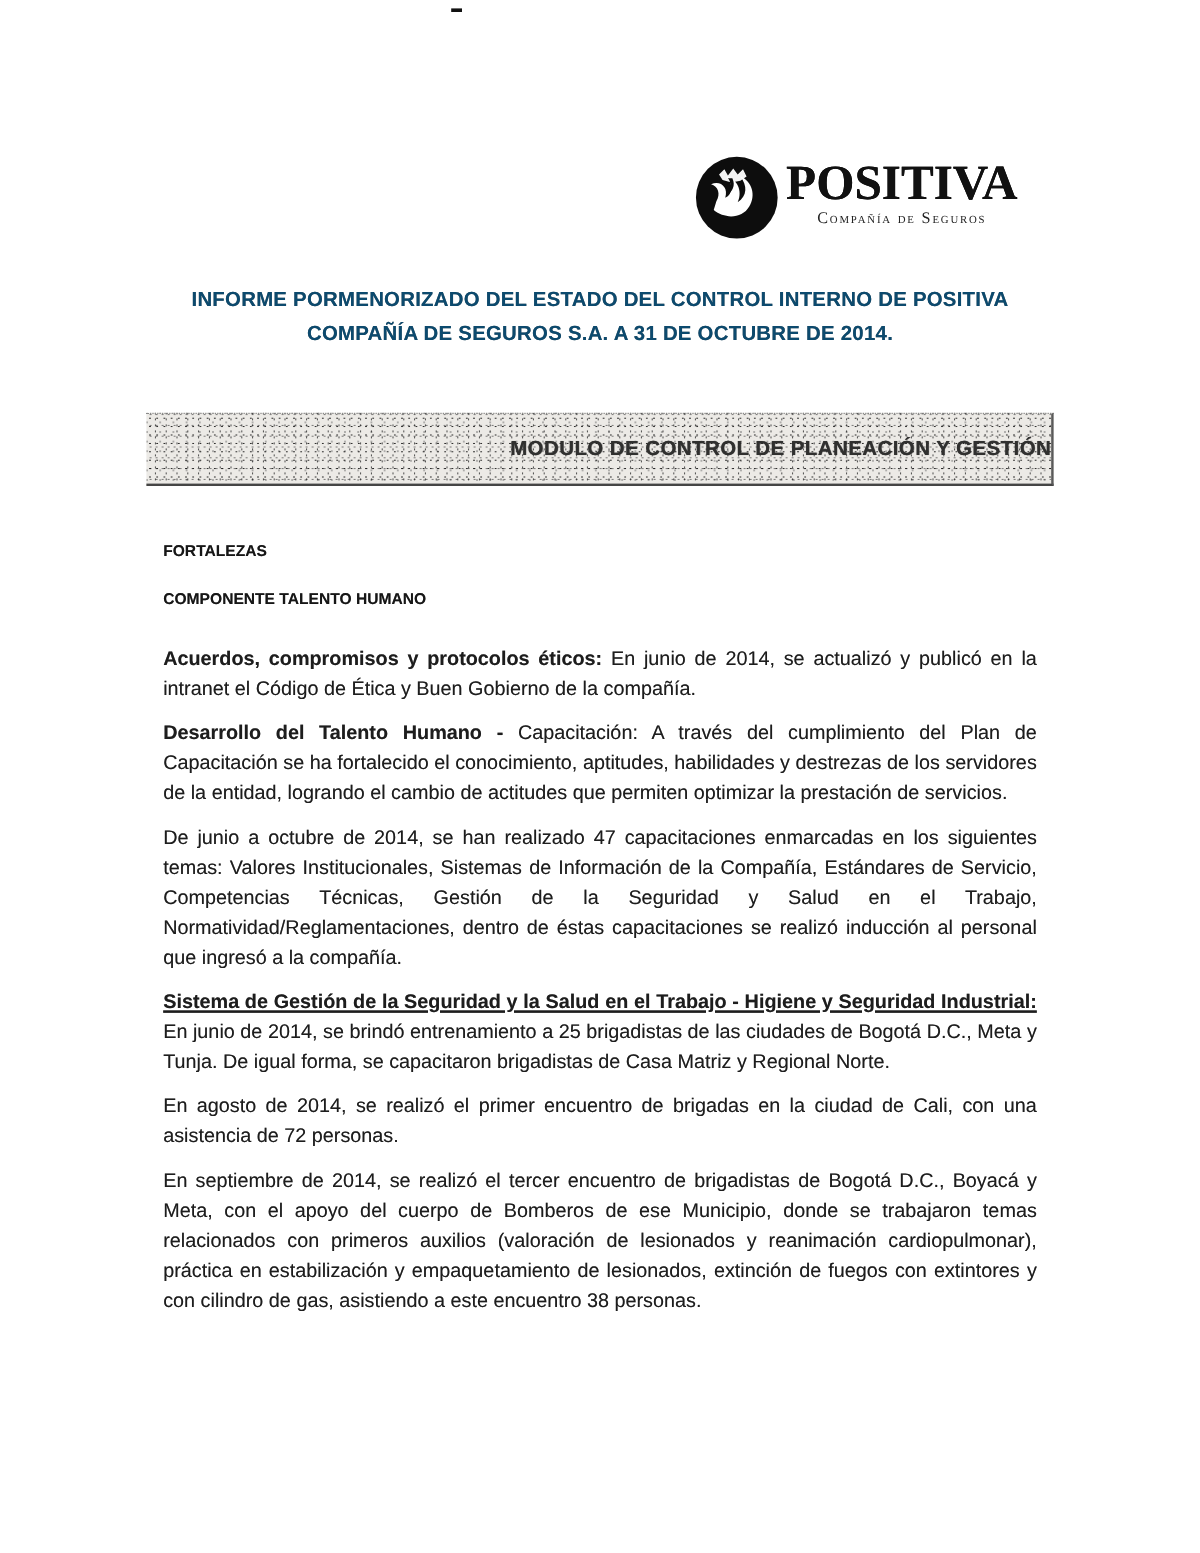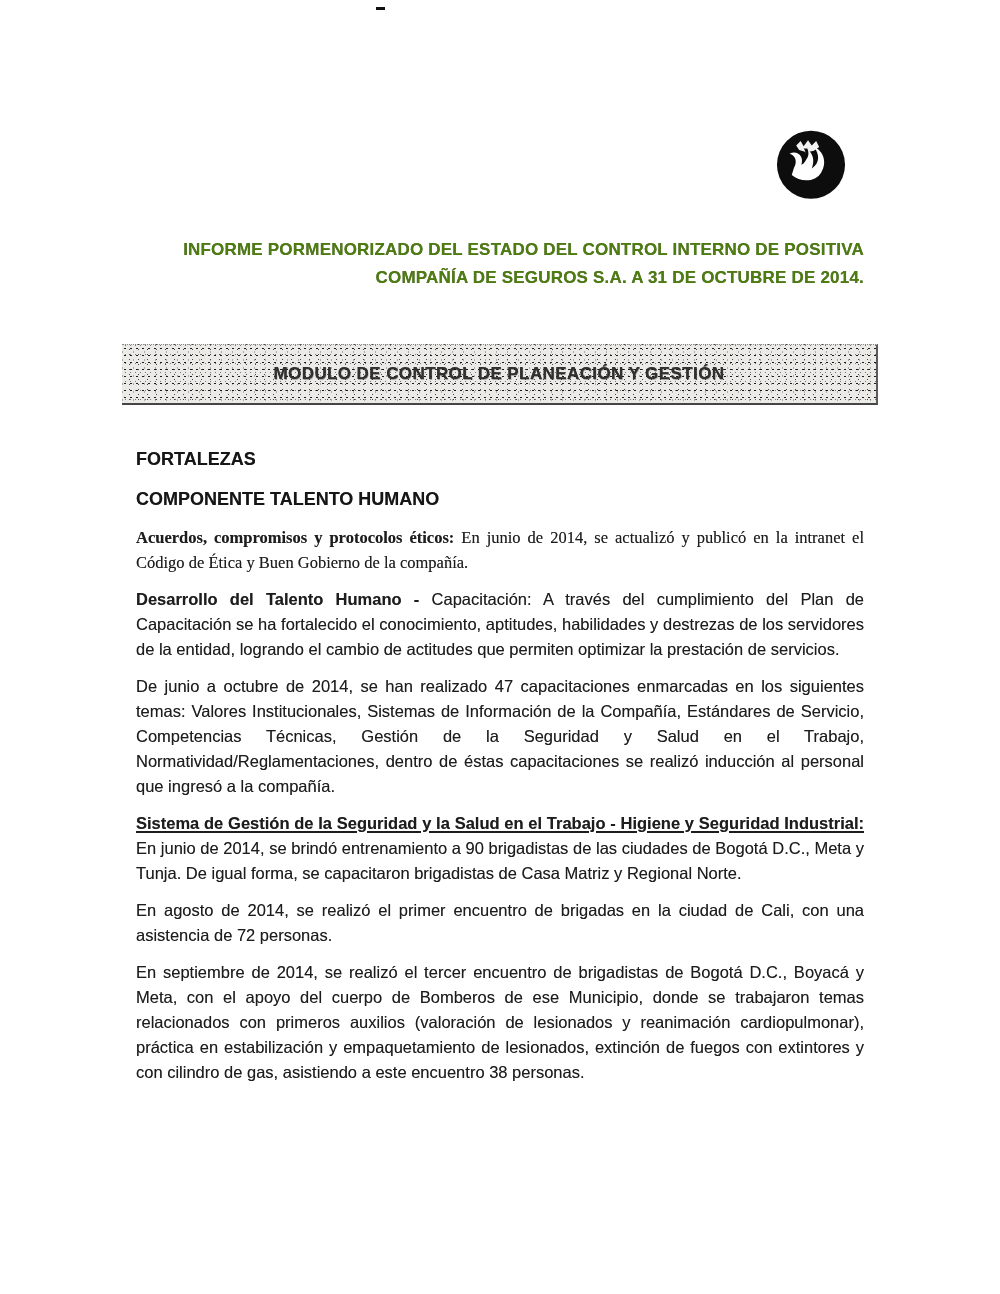--- a/index.html
+++ b/index.html
@@ -33,58 +33,58 @@
     text-shadow:0 0 .5px #000;
   }
   .logo-subtitle{
     display:block;font-size:13.5px;line-height:15px;
     font-variant:small-caps;letter-spacing:1.5px;white-space:nowrap;
     color:#222;
   }
   
   .content{padding:236px 136px 0 136px;}
   .doc-title{
-    text-align:right;font-weight:bold;font-size:17px;line-height:28px;
-    letter-spacing:.2px;color:#4d7c0f;
+    text-align:center;font-weight:bold;font-size:17px;line-height:28px;
+    letter-spacing:.2px;color:#0c4a6e;
     text-shadow:0 0 .4px rgba(0,0,0,.55);
   }
   .banner{
     margin:52px -14px 0 -14px;
     height:58px;
-    display:flex;align-items:center;justify-content:center;
+    display:flex;align-items:center;justify-content:flex-end;
     background-color:#eceae6;
     background-image:
       radial-gradient(circle, rgba(15,15,15,.95) .7px, transparent .85px),
       radial-gradient(circle, rgba(45,45,45,.85) .6px, transparent .75px),
       radial-gradient(circle, rgba(70,70,70,.7) .55px, transparent .7px),
       radial-gradient(circle, rgba(110,110,110,.5) .6px, transparent .8px);
     background-size:6px 7px, 9px 5px, 5px 9px, 11px 8px;
     background-position:0 0, 3px 2px, 1px 5px, 6px 3px;
     border-top:1px dotted #8a8a8a;
     border-bottom:2px solid #454545;
     border-right:2px solid #5a5a5a;
   }
   .banner-label{
     font-weight:bold;font-size:17px;color:#30302f;letter-spacing:.4px;
     text-shadow:.5px .5px 0 rgba(20,20,20,.35), 0 0 .6px rgba(0,0,0,.5);
   }
   .h-strong{
-    font-weight:bold;font-size:18px;line-height:20px;margin:0;
+    font-weight:bold;font-size:13px;line-height:20px;margin:0;
     color:#161616;text-shadow:0 0 .4px rgba(0,0,0,.5);
   }
   .h-fortalezas{margin-top:44px;}
   .h-componente{margin-top:20px;}
   .para{
     margin:12px 0 0 0;
     font-size:16.5px;line-height:25px;
     text-align:justify;
     color:#1d1d1d;
     text-shadow:0 0 .35px rgba(0,0,0,.45);
   }
-  .para.first{margin-top:16px;font-family:Liberation Serif, serif;}
+  .para.first{margin-top:28px;}
   .lead-bold{font-weight:bold;}
   .lead-underline{
     font-weight:bold;
     text-decoration:underline;
     text-decoration-thickness:1.5px;
     text-underline-offset:2px;
     margin-top:16px;
   }
 </style>
 </head>
@@ -96,20 +96,24 @@
 
   <div class="logo">
     <span class="logo-icon">
       <svg width="74" height="76" viewBox="0 0 100 102" xmlns="http://www.w3.org/2000/svg">
         <circle cx="50" cy="52" r="46" fill="#0d0d0d"></circle>
         <path fill="#ffffff" d="M24 66 C36 76 56 76 64 62 C72 49 67 33 54 28 C62 38 62 50 51 57 C57 44 50 30 38 28 C46 36 46 48 37 52 C41 40 31 32 21 37 C29 39 32 48 27 56 Z"></path>
         <path fill="#ffffff" d="M30 26 L36 20 L40 27 L46 19 L51 26 L57 20 L61 28 L54 33 L44 35 L34 32 Z" opacity="0.95"></path>
         <path fill="#0d0d0d" d="M40 30 C44 34 44 44 38 49 C45 46 49 38 45 30 Z"></path>
       </svg>
     </span>
+    <span class="logo-textblock">
+      <span class="logo-wordmark">POSITIVA</span>
+      <span class="logo-subtitle">Compañía de Seguros</span>
+    </span>
   </div>
 
   <div class="content">
 
     <div class="doc-title">
       <div>INFORME PORMENORIZADO DEL ESTADO DEL CONTROL INTERNO DE POSITIVA</div>
       <div>COMPAÑÍA DE SEGUROS S.A. A 31 DE OCTUBRE DE 2014.</div>
     </div>
 
     <div class="banner">
@@ -119,20 +123,20 @@
     <p class="h-strong h-fortalezas">FORTALEZAS</p>
 
     <p class="h-strong h-componente">COMPONENTE TALENTO HUMANO</p>
 
     <p class="para first"><span class="lead-bold">Acuerdos, compromisos y protocolos éticos:</span><span> En junio de 2014, se actualizó y publicó en la intranet el Código de Ética y Buen Gobierno de la compañía.</span></p>
 
     <p class="para"><span class="lead-bold">Desarrollo del Talento Humano -</span><span> Capacitación: A través del cumplimiento del Plan de Capacitación se ha fortalecido el conocimiento, aptitudes, habilidades y destrezas de los servidores de la entidad, logrando el cambio de actitudes que permiten optimizar la prestación de servicios.</span></p>
 
     <p class="para"><span>De junio a octubre de 2014, se han realizado 47 capacitaciones enmarcadas en los siguientes temas: Valores Institucionales, Sistemas de Información de la Compañía, Estándares de Servicio, Competencias Técnicas, Gestión de la Seguridad y Salud en el Trabajo, Normatividad/Reglamentaciones, dentro de éstas capacitaciones se realizó inducción al personal que ingresó a la compañía.</span></p>
 
-    <p class="para"><span class="lead-underline">Sistema de Gestión de la Seguridad y la Salud en el Trabajo - Higiene y Seguridad Industrial:</span><span> En junio de 2014, se brindó entrenamiento a 90 brigadistas de las ciudades de Bogotá D.C., Meta y Tunja. De igual forma, se capacitaron brigadistas de Casa Matriz y Regional Norte.</span></p>
+    <p class="para"><span class="lead-underline">Sistema de Gestión de la Seguridad y la Salud en el Trabajo - Higiene y Seguridad Industrial:</span><span> En junio de 2014, se brindó entrenamiento a 25 brigadistas de las ciudades de Bogotá D.C., Meta y Tunja. De igual forma, se capacitaron brigadistas de Casa Matriz y Regional Norte.</span></p>
 
     <p class="para"><span>En agosto de 2014, se realizó el primer encuentro de brigadas en la ciudad de Cali, con una asistencia de 72 personas.</span></p>
 
     <p class="para"><span>En septiembre de 2014, se realizó el tercer encuentro de brigadistas de Bogotá D.C., Boyacá y Meta, con el apoyo del cuerpo de Bomberos de ese Municipio, donde se trabajaron temas relacionados con primeros auxilios (valoración de lesionados y reanimación cardiopulmonar), práctica en estabilización y empaquetamiento de lesionados, extinción de fuegos con extintores y con cilindro de gas, asistiendo a este encuentro 38 personas.</span></p>
 
   </div>
 </div>
 
 </body></html>

